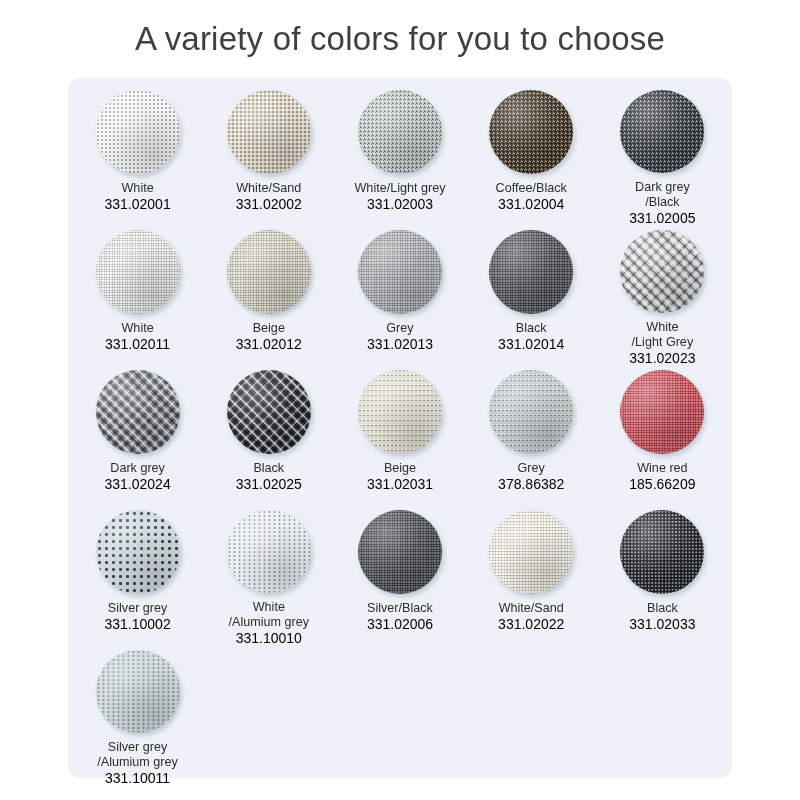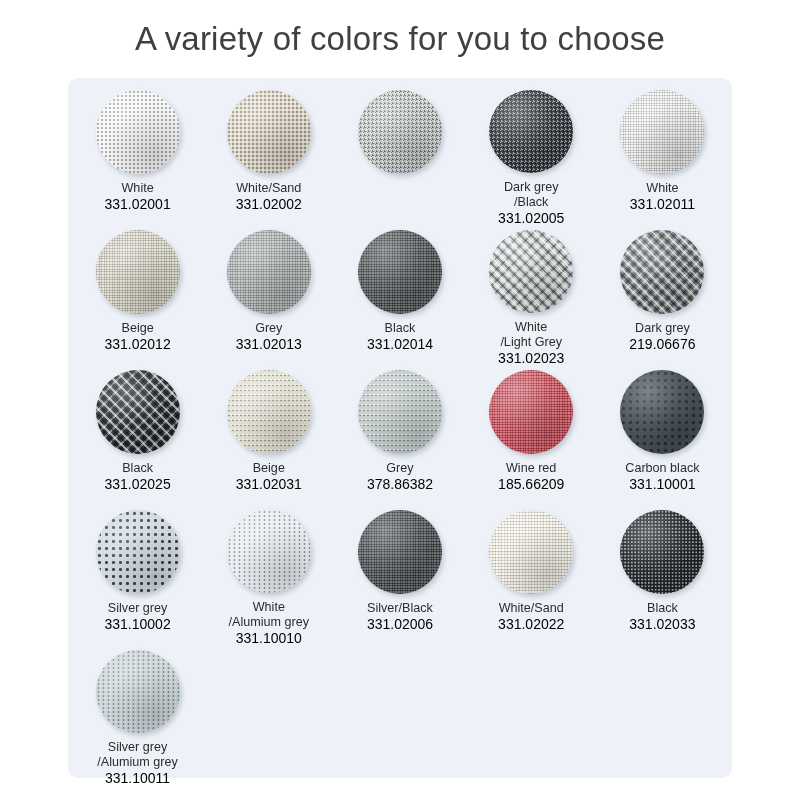--- a/index.html
+++ b/index.html
@@ -205,20 +205,27 @@
       <div class="swatch-cell">
         <div class="disc-wrap">
           <div class="disc tex-dot-fine" style="background-color: rgb(221, 213, 196);"></div>
         </div>
         <div class="caption"><span>White/Sand</span><span class="code">331.02002</span></div>
       </div>
       <div class="swatch-cell">
         <div class="disc-wrap">
           <div class="disc tex-check" style="background-color: rgb(194, 204, 201);"></div>
         </div>
+        <div class="caption"><span>White/Light grey</span><span class="code">331.02003</span></div>
+      </div>
+      <div class="swatch-cell">
+        <div class="disc-wrap">
+          <div class="disc tex-check" style="background-color: rgb(74, 59, 42);"></div>
+        </div>
+        <div class="caption"><span>Coffee/Black</span><span class="code">331.02004</span></div>
       </div>
       <div class="swatch-cell">
         <div class="disc-wrap">
           <div class="disc tex-check" style="background-color: rgb(58, 64, 69);"></div>
         </div>
         <div class="caption"><span>Dark grey
 /Black</span><span class="code">331.02005</span></div>
       </div>
       <div class="swatch-cell">
         <div class="disc-wrap">
@@ -248,21 +255,21 @@
         <div class="disc-wrap">
           <div class="disc tex-basket" style="background-color: rgb(198, 202, 203);"></div>
         </div>
         <div class="caption"><span>White
 /Light Grey</span><span class="code">331.02023</span></div>
       </div>
       <div class="swatch-cell">
         <div class="disc-wrap">
           <div class="disc tex-basket" style="background-color: rgb(127, 133, 136);"></div>
         </div>
-        <div class="caption"><span>Dark grey</span><span class="code">219.06676</span></div>
+        <div class="caption"><span>Dark grey</span><span class="code">331.02024</span></div>
       </div>
       <div class="swatch-cell">
         <div class="disc-wrap">
           <div class="disc tex-basket" style="background-color: rgb(52, 58, 61);"></div>
         </div>
         <div class="caption"><span>Black</span><span class="code">331.02025</span></div>
       </div>
       <div class="swatch-cell">
         <div class="disc-wrap">
           <div class="disc tex-wave" style="background-color: rgb(226, 224, 210);"></div>
@@ -273,26 +280,20 @@
         <div class="disc-wrap">
           <div class="disc tex-wave" style="background-color: rgb(195, 203, 203);"></div>
         </div>
         <div class="caption"><span>Grey</span><span class="code">378.86382</span></div>
       </div>
       <div class="swatch-cell">
         <div class="disc-wrap">
           <div class="disc tex-canvas" style="background-color: rgb(210, 58, 72);"></div>
         </div>
         <div class="caption"><span>Wine red</span><span class="code">185.66209</span></div>
-      </div>
-      <div class="swatch-cell">
-        <div class="disc-wrap">
-          <div class="disc tex-perf" style="background-color: rgb(71, 79, 84);"></div>
-        </div>
-        <div class="caption"><span>Carbon black</span><span class="code">331.10001</span></div>
       </div>
       <div class="swatch-cell">
         <div class="disc-wrap">
           <div class="disc tex-perf" style="background-color: rgb(211, 218, 222);"></div>
         </div>
         <div class="caption"><span>Silver grey</span><span class="code">331.10002</span></div>
       </div>
       <div class="swatch-cell">
         <div class="disc-wrap">
           <div class="disc tex-perf-fine" style="background-color: rgb(233, 237, 239);"></div>

